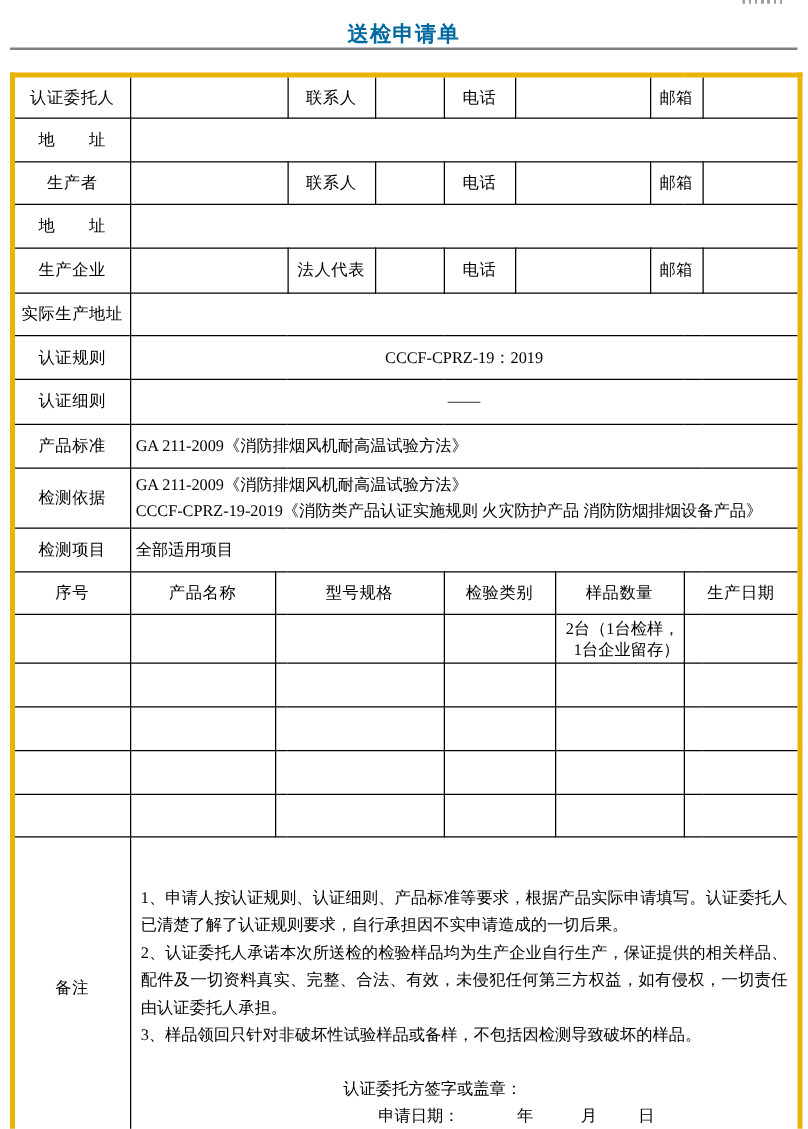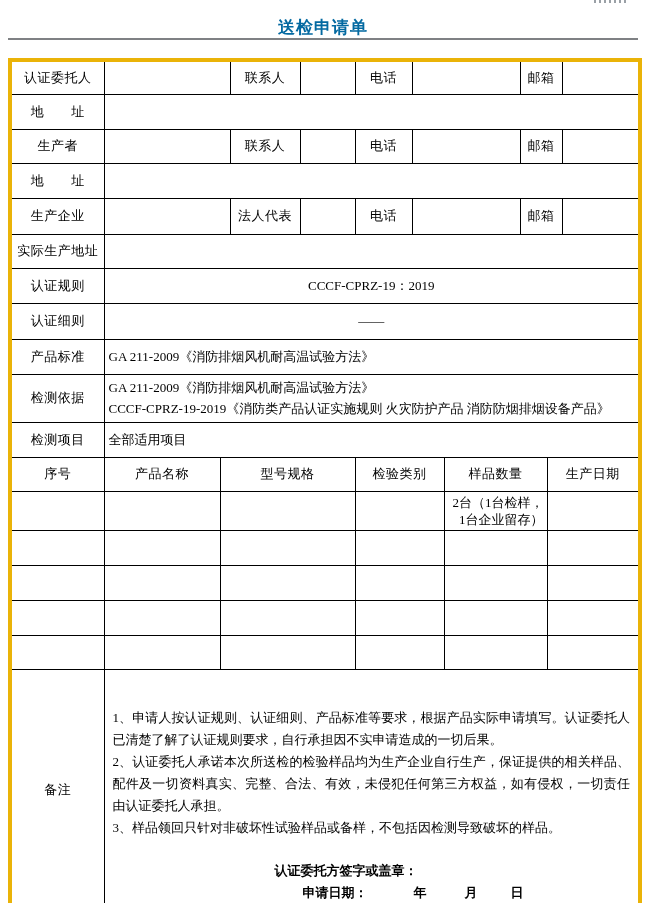--- a/index.html
+++ b/index.html
@@ -36,21 +36,21 @@
   tr.h35{height:35px}
   tr.h36{height:36px}
   tr.h48{height:48px}
   tr.h200{height:200px}
   .two-line div{line-height:21px;}
   .apply-type .gap{display:inline-block;width:45px;}
   .qty-cell{line-height:17px;padding:2px 3px;text-align:right;}
   td.remarks-cell{vertical-align:top;text-align:left;padding:0;}
   .remarks-body{padding:5px 8px 6px 8px;margin-top:32px;}
   .remarks-body p{margin:0;line-height:22px;text-align:justify;}
-  .sig{margin-top:21px;line-height:22px;font-weight:bold;}
+  .sig{margin-top:21px;line-height:22px;}
   .sig-line1{margin-left:162px;}
   .sig-line2{margin-left:190px;}
   .sig-line2 .sp-a{display:inline-block;width:46px;}
   .sig-line2 .sp-b{display:inline-block;width:38px;}
   .sig-line2 .sp-c{display:inline-block;width:33px;}
 </style>
 </head>
 <body>
 
 <div class="corner-artifact"></div>

